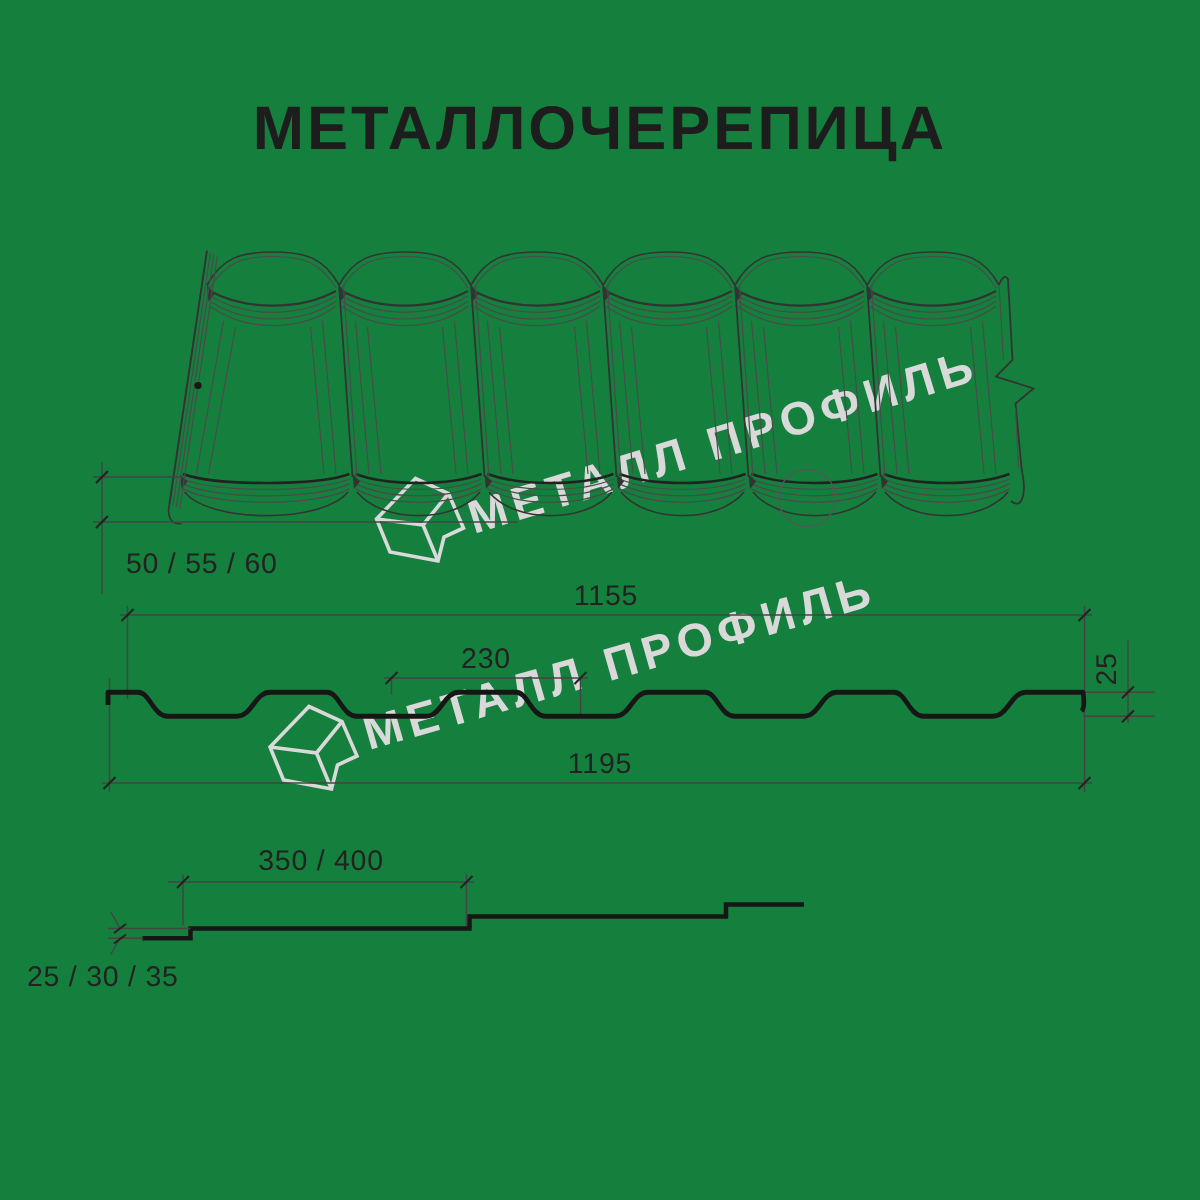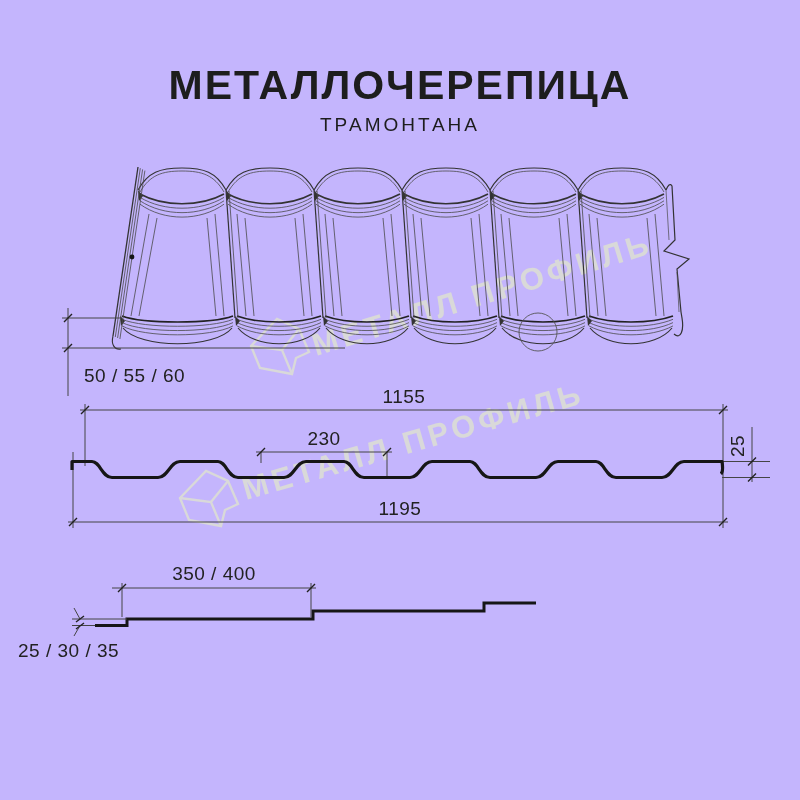--- a/index.html
+++ b/index.html
@@ -1,32 +1,31 @@
 <!DOCTYPE html>
 <html><head>
 <meta charset="utf-8">
 <style>
   html,body{margin:0;padding:0;background:#ffffff;}
-  .page{position:relative;width:800px;height:800px;background:#c4b5fd;overflow:hidden;
+  .page{position:relative;width:800px;height:800px;background:#15803d;overflow:hidden;
         font-family:"Liberation Sans", sans-serif;}
   .title{position:absolute;left:0;top:62px;width:800px;text-align:center;
          font-size:41px;font-weight:bold;letter-spacing:2px;color:#1d1d1d;}
   .subtitle{position:absolute;left:0;top:114px;width:800px;text-align:center;
          font-size:19px;font-weight:normal;letter-spacing:3px;color:#1d1d1d;}
   svg.scene{position:absolute;left:0;top:0;}
   text.dim{font-family:"Liberation Sans", sans-serif;font-size:19px;fill:#222;letter-spacing:0.5px;}
   text.wm{font-family:"Liberation Sans", sans-serif;font-size:31px;font-weight:bold;letter-spacing:4px;}
 </style>
 </head>
 <body>
 
 <div class="page">
 
   <div class="title">МЕТАЛЛОЧЕРЕПИЦА</div>
-  <div class="subtitle">ТРАМОНТАНА</div>
 
   <svg class="scene" width="800" height="800" viewBox="0 0 800 800">
 
     <g>
       <g transform="translate(247,316)" fill="none" stroke="#d9d9d9" stroke-width="2.4">
         <path d="M4,30 L30,3 L52,13 L62,36 L49,42 L45,58 L13,52 Z"></path>
         <path d="M4,30 L35,34 L45,58 M35,34 L52,13"></path>
       </g>
       <text class="wm" x="316" y="356" fill="#d9d9d9" transform="rotate(-17 316 356)">МЕТАЛЛ ПРОФИЛЬ</text>
     </g>

